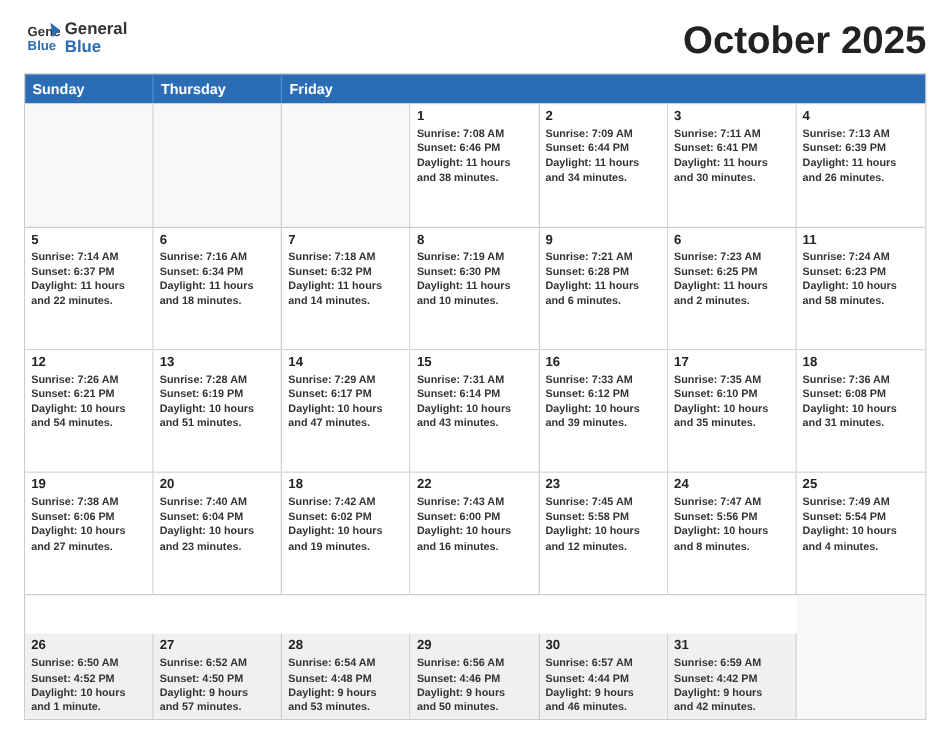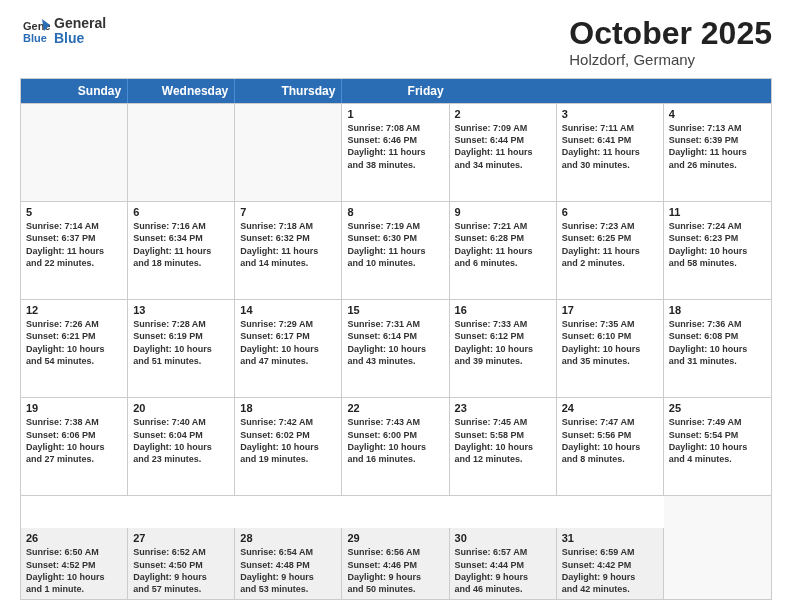--- a/index.html
+++ b/index.html
@@ -55,21 +55,21 @@
     .calendar-header-row {
       display: grid;
       grid-template-columns: repeat(7, 1fr);
       background: #2a6db5;
     }
     .cal-header-cell {
       color: #fff;
       font-size: 12px;
       font-weight: bold;
       padding: 5px 6px;
-      text-align: right;
+      text-align: left;
       border-right: 1px solid #4a8dd5;
     }
     .cal-header-cell:last-child { border-right: none; }
     .calendar-body {
       flex: 1;
       display: flex;
       flex-direction: column;
     }
     .cal-row {
       display: grid;
@@ -116,28 +116,26 @@
       </svg>
       <div>
         <div style="font-size:14px;font-weight:bold;color:#333;line-height:1.1;">
           <span style="color:#333;">General</span>
         </div>
         <div style="font-size:14px;font-weight:bold;color:#2a6db5;line-height:1.1;">Blue</div>
       </div>
     </div>
     <div class="title-block">
       <div class="month-year">October 2025</div>
-      <div class="location">Holzdorf, Germany</div>
     </div>
   </div>
 
   <div class="calendar">
     <div class="calendar-header-row">
     <div class="cal-header-cell">Sunday</div>
-        <div class="cal-header-cell">Wednesday</div>
         <div class="cal-header-cell">Thursday</div>
         <div class="cal-header-cell">Friday</div>
       </div>
     <div class="calendar-body">
     <div class="cal-row">
           <div class="cal-cell empty"></div>
           <div class="cal-cell empty"></div>
           <div class="cal-cell empty"></div>
           <div class="cal-cell">
             <div class="day-number">1</div>

